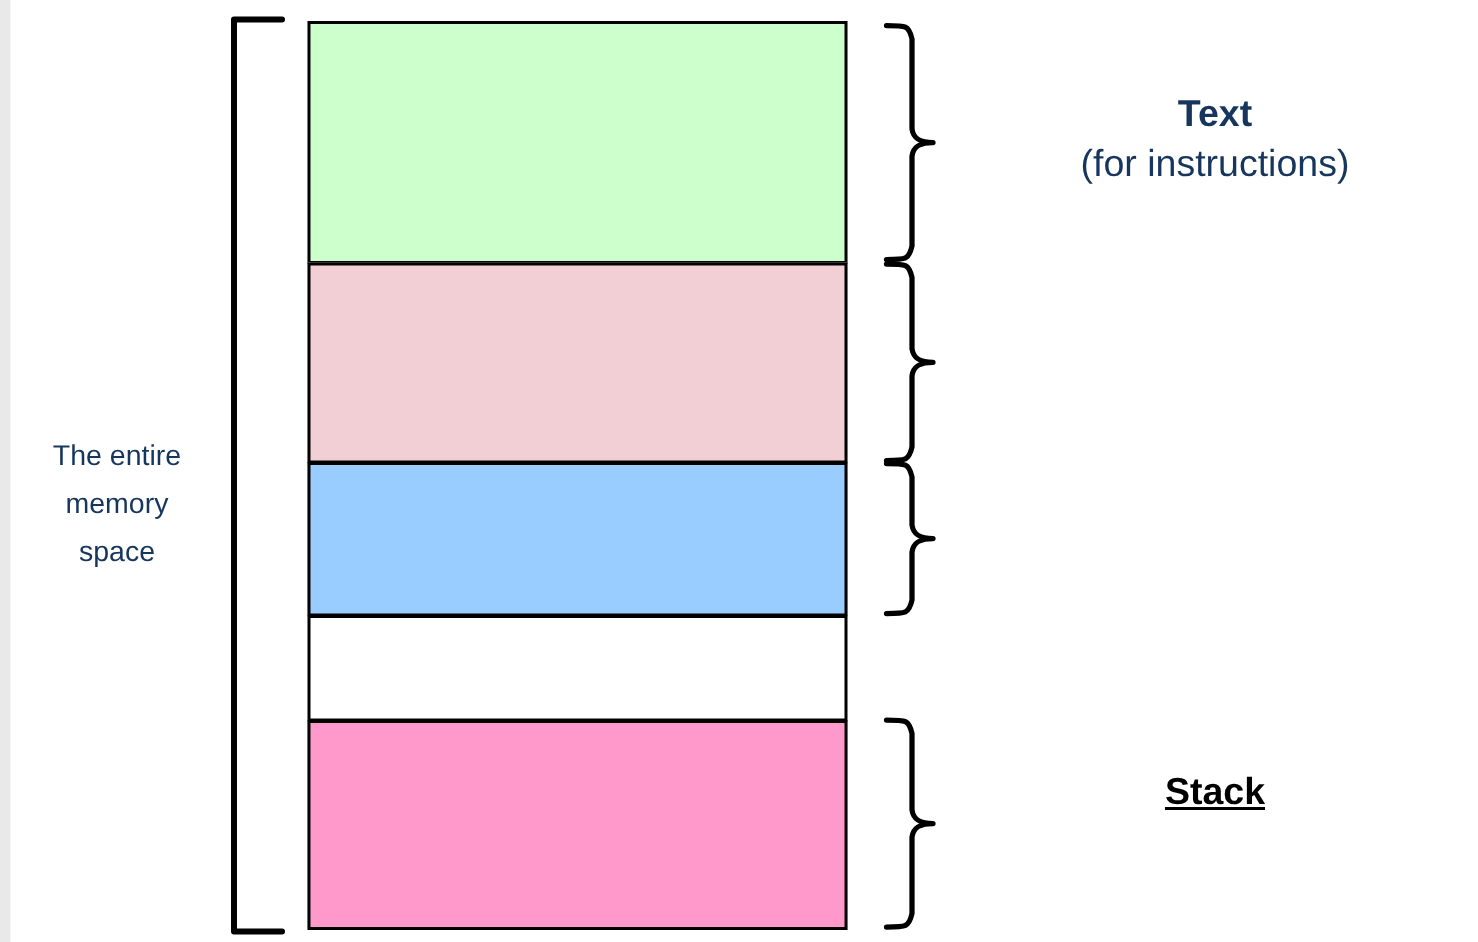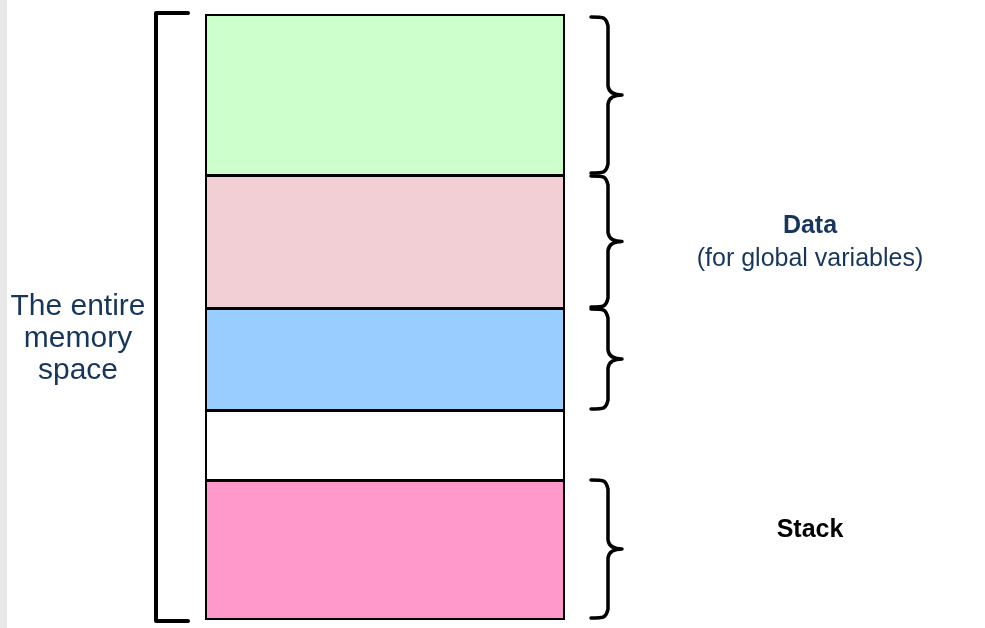--- a/index.html
+++ b/index.html
@@ -31,21 +31,21 @@
   }
 
   
   .left-label {
     position: absolute;
     left: 4px;
     top: 289px;
     width: 148px;
     text-align: center;
     color: #17365d;
-    font-size: 30px;
+    font-size: 19px;
     line-height: 32px;
     white-space: pre-line;
   }
 
   
   .left-bracket {
     position: absolute;
     left: 150px;
     top: 10px;
     width: 40px;
@@ -129,27 +129,25 @@
         <path d="M 3 3 C 16 3, 18 3, 20 12 L 20 59.5 C 21 66.5, 26 68.5, 34 68.5 C 26 68.5, 21 70.5, 20 77.5 L 20 125 C 18 134, 16 134, 3 134" fill="none" stroke="#000000" stroke-width="3.5" stroke-linecap="round" stroke-linejoin="round"></path>
       </svg></div>
   <div class="right-bracket" style="left: 588px; top: 306px; height: 106px;"><svg width="44" height="106" viewBox="0 0 44 106">
         <path d="M 3 3 C 16 3, 18 3, 20 12 L 20 44 C 21 51, 26 53, 34 53 C 26 53, 21 55, 20 62 L 20 94 C 18 103, 16 103, 3 103" fill="none" stroke="#000000" stroke-width="3.5" stroke-linecap="round" stroke-linejoin="round"></path>
       </svg></div>
   <div class="right-bracket" style="left: 588px; top: 477px; height: 144px;"><svg width="44" height="144" viewBox="0 0 44 144">
         <path d="M 3 3 C 16 3, 18 3, 20 12 L 20 63 C 21 70, 26 72, 34 72 C 26 72, 21 74, 20 81 L 20 132 C 18 141, 16 141, 3 141" fill="none" stroke="#000000" stroke-width="3.5" stroke-linecap="round" stroke-linejoin="round"></path>
       </svg></div>
 
   <div class="side-label navy" style="top: 60px;">
+    <span class="lbl-title">Text</span>
+    <span class="lbl-sub">(for instructions)</span>
   </div>
 
-  <div class="side-label navy" style="top: 208px;">
-    <span class="lbl-title">Data</span>
-    <span class="lbl-sub">(for global variables)</span>
-  </div>
 
   <div class="side-label red" style="top: 339px;">
   </div>
 
-  <div class="side-label black" style="top: 512px;">
+  <div class="side-label black" style="top: 512px; text-decoration: underline;">
     <span class="lbl-title">Stack</span>
   </div>
 
 </div>
 
 </body></html>

